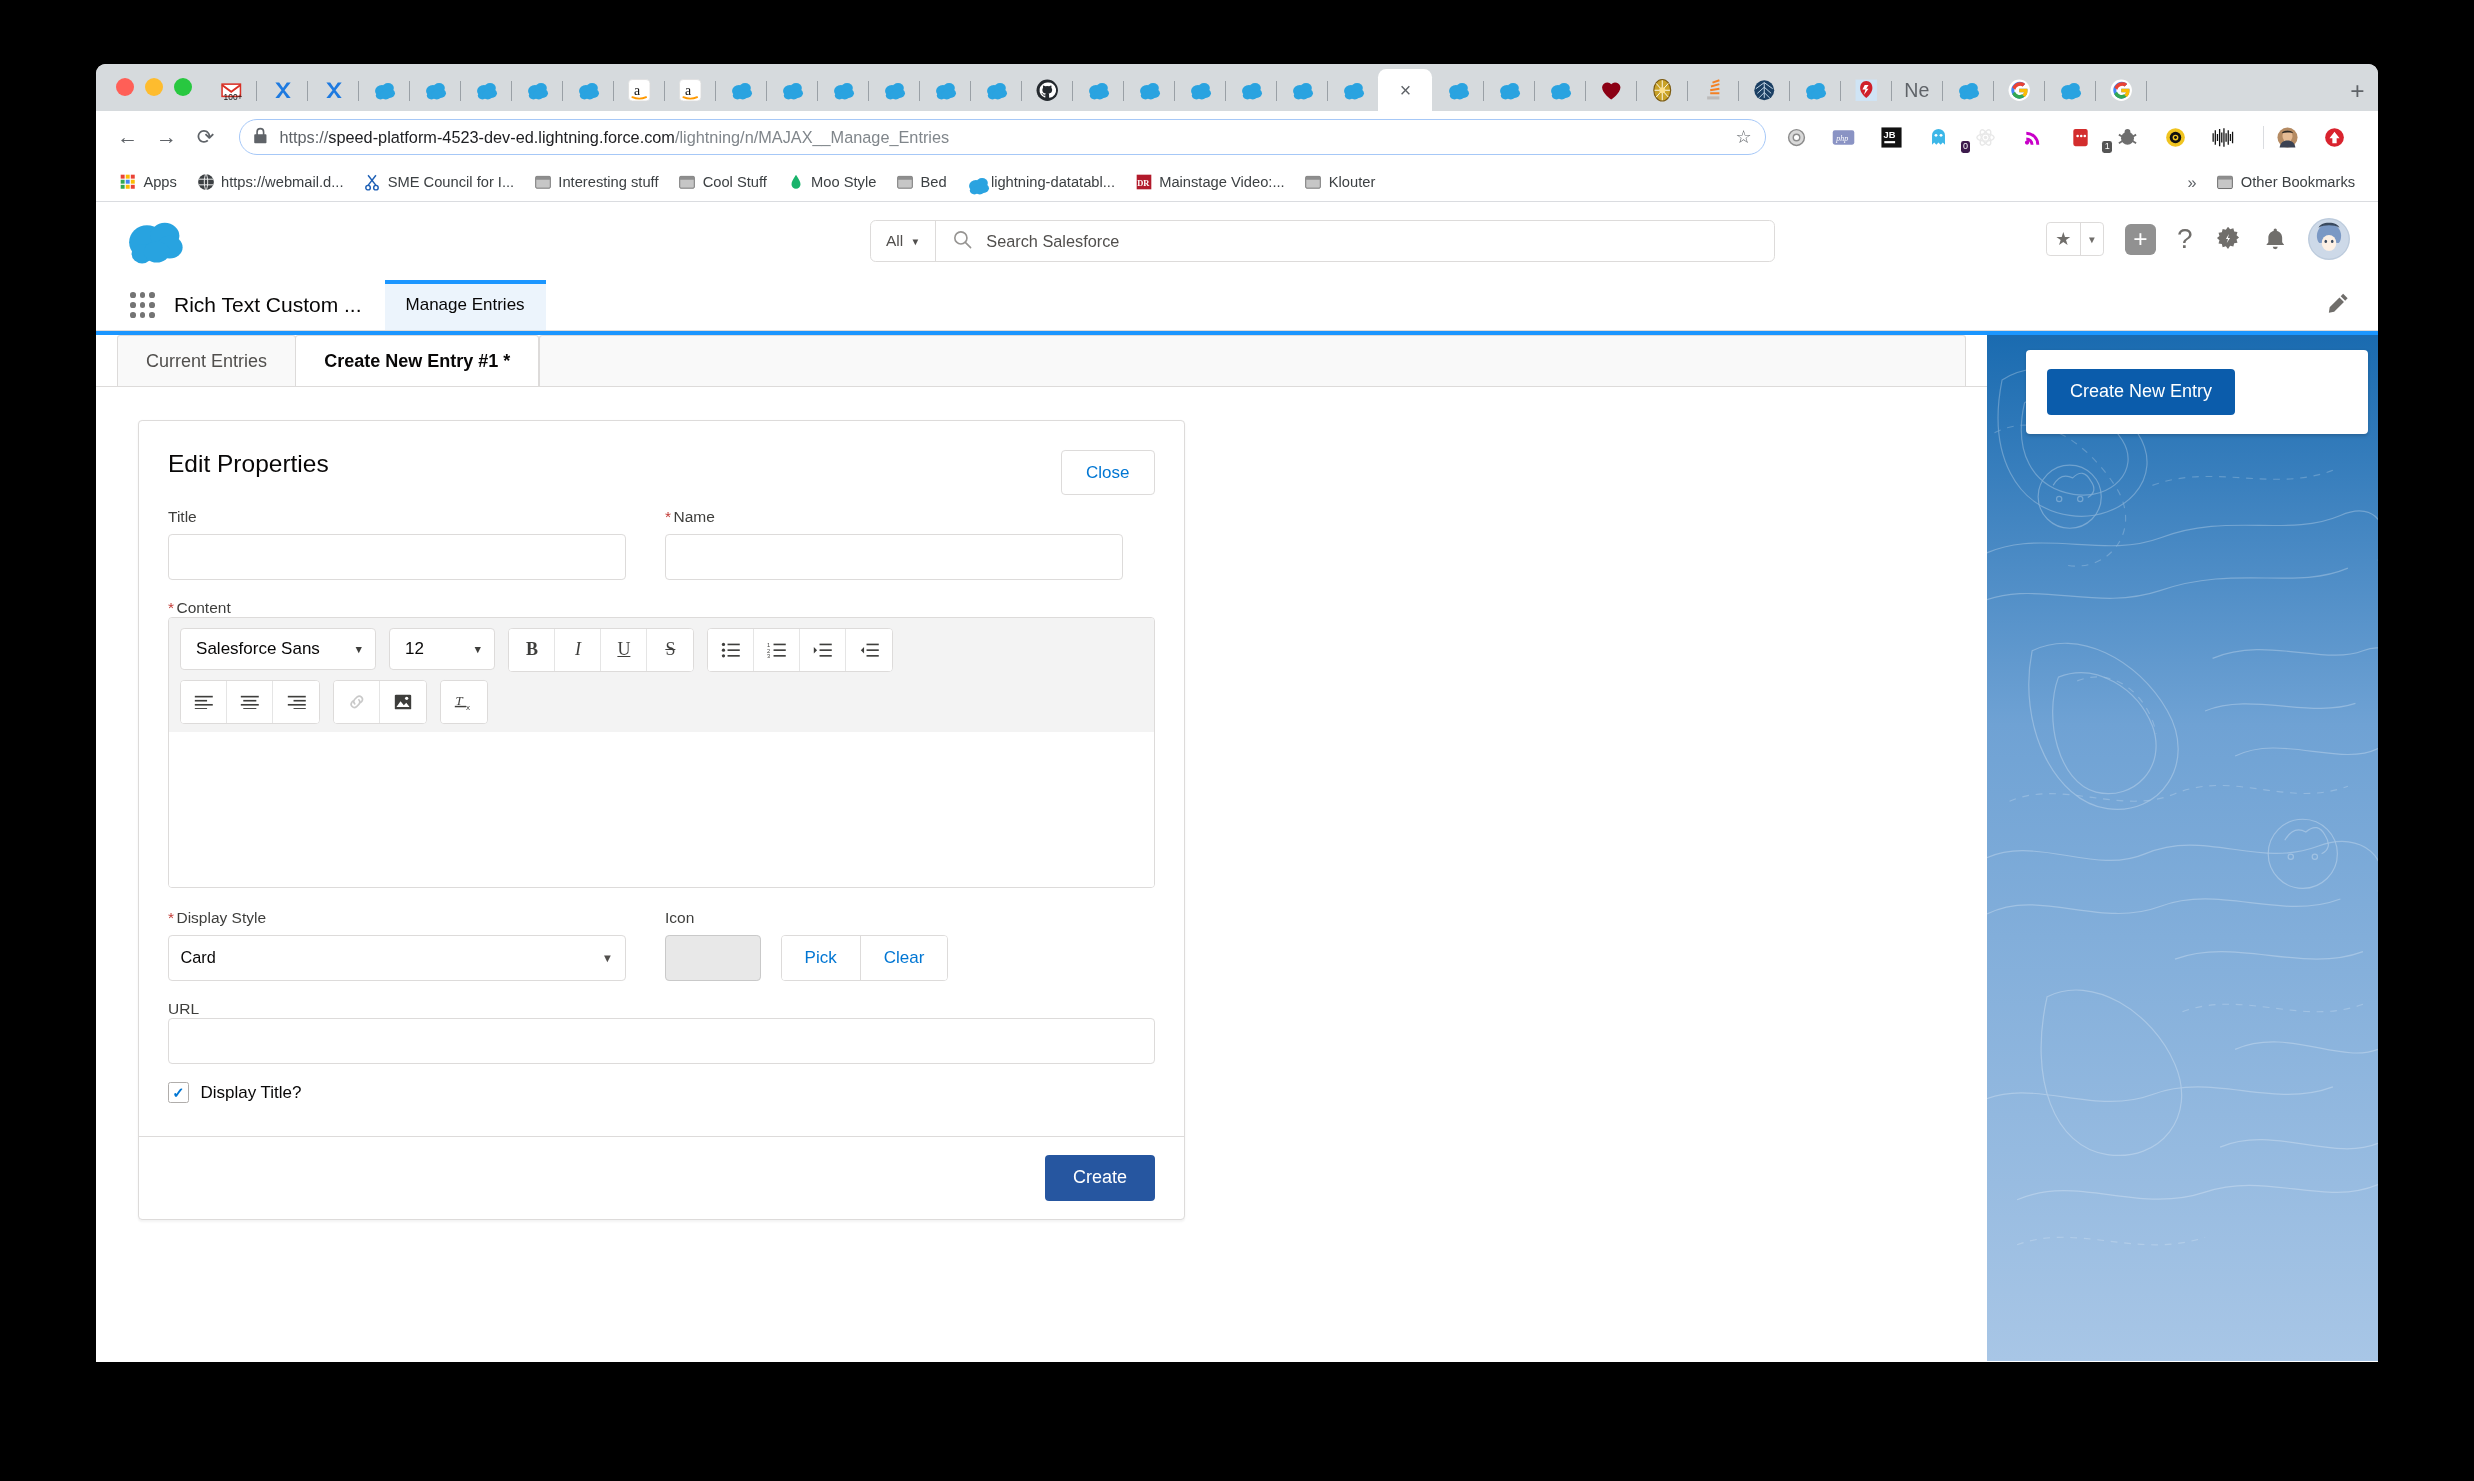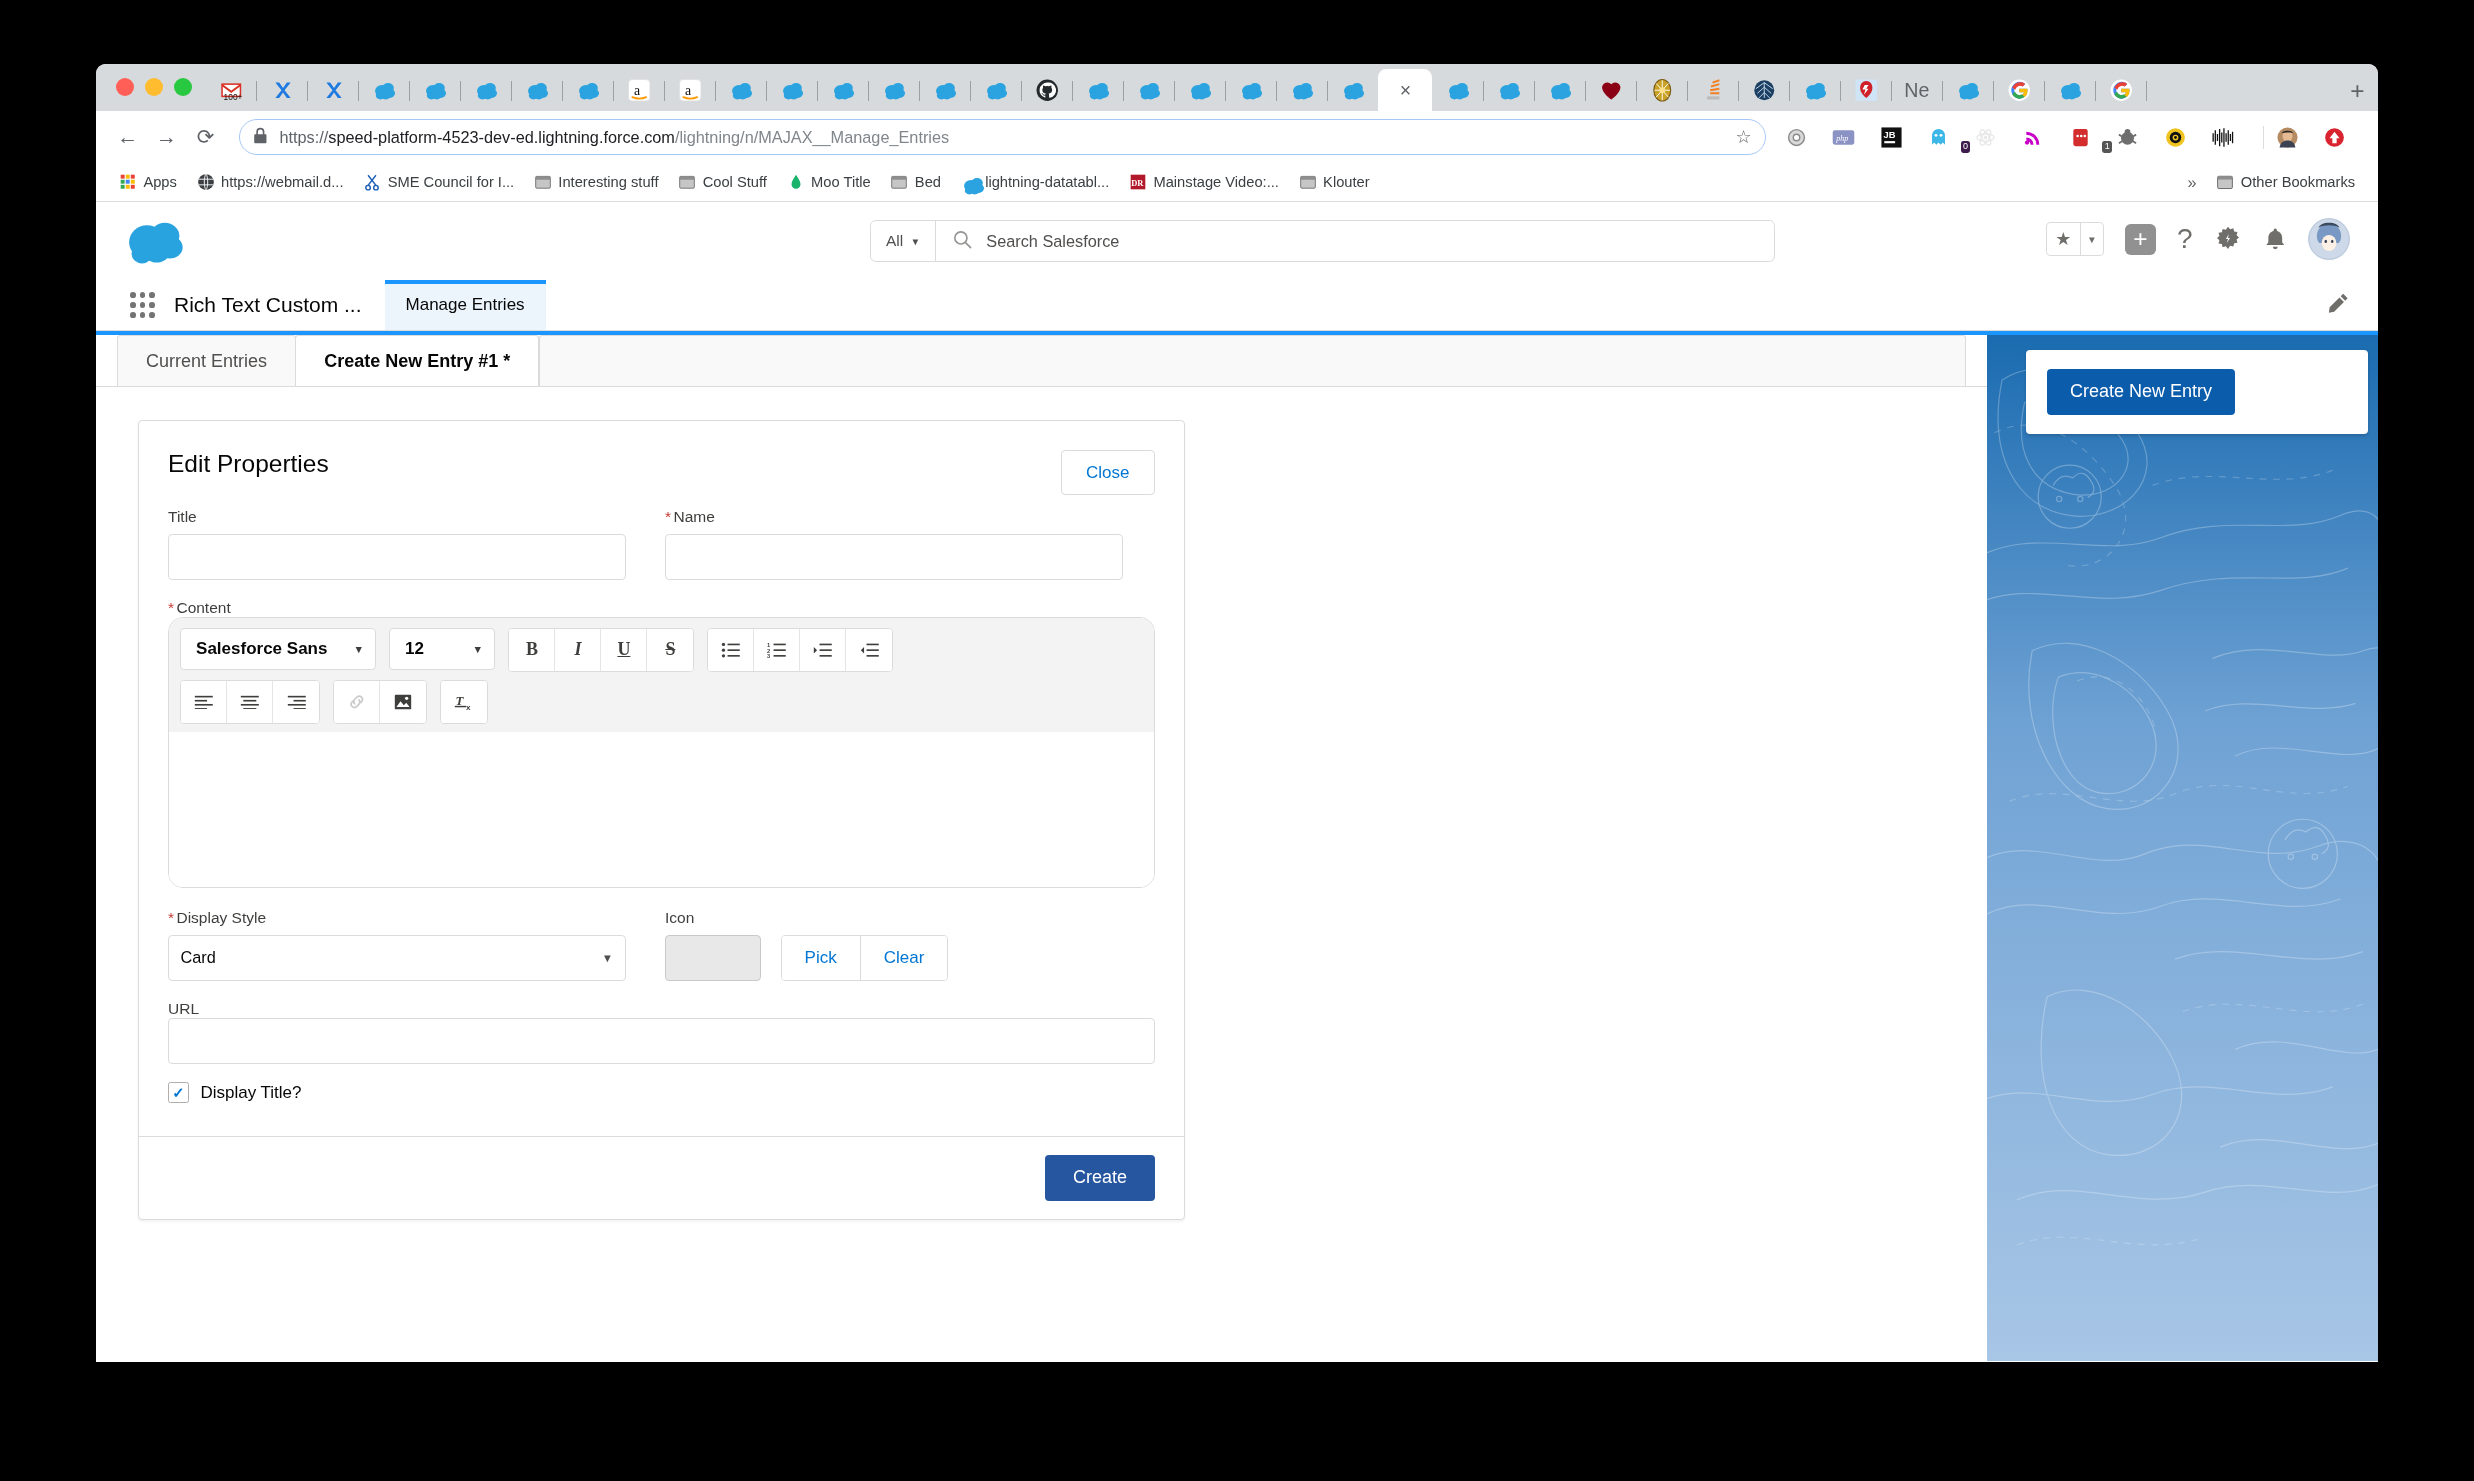--- a/index.html
+++ b/index.html
@@ -238,21 +238,21 @@
     background: #fff; font-size: 16.3px; padding: 0 11.4px;
     font-family: inherit; color: #080707; width: 100%;
   }
   .sel-wrap { position: relative; }
   .sel-caret {
     position: absolute; right: 13px; top: 50%; transform: translateY(-50%);
     font-size: 11.4px; color: #514f4d; pointer-events: none;
   }
 
   
-  .rte { border: 0.8px solid #dddbda; border-radius: 15px; overflow: hidden; font-weight: bold; }
+  .rte { border: 0.8px solid #dddbda; border-radius: 4px; overflow: hidden; }
   .rte-toolbar { background: #f3f3f3; padding: 9.8px 11.4px 8.2px 11.4px; }
   .tb-row { display: flex; gap: 13px; margin-bottom: 8.2px; }
   .tb-row:last-child { margin-bottom: 0; }
   .tb-group {
     display: flex; background: #fff; border: 0.8px solid #dddbda; border-radius: 4.1px; overflow: hidden;
   }
   .tb-btn {
     width: 46px; height: 42px;
     display: flex; align-items: center; justify-content: center;
     border-right: 0.8px solid #e5e5e5; color: #3e3e3c; font-size: 18px;
@@ -829,21 +829,21 @@
           <span class="bm-ico"><svg width="18" height="18" viewBox="0 0 32 32">
               <rect x="3" y="6" width="26" height="21" rx="2" fill="#c6c6c6" stroke="#6b6b6b" stroke-width="1.6"></rect>
               <rect x="3" y="6" width="26" height="6" fill="#8e8e8e"></rect>
             </svg></span>
           <span>Cool Stuff</span>
         </div>
         <div class="bm">
           <span class="bm-ico"><svg width="18" height="18" viewBox="0 0 32 32">
               <path d="M16 3c5 8 8 12 8 17a8 8 0 0 1-16 0c0-5 3-9 8-17z" fill="#19b36b"></path>
             </svg></span>
-          <span>Moo Title</span>
+          <span>Moo Style</span>
         </div>
         <div class="bm">
           <span class="bm-ico"><svg width="18" height="18" viewBox="0 0 32 32">
               <rect x="3" y="6" width="26" height="21" rx="2" fill="#c6c6c6" stroke="#6b6b6b" stroke-width="1.6"></rect>
               <rect x="3" y="6" width="26" height="6" fill="#8e8e8e"></rect>
             </svg></span>
           <span>Bed</span>
         </div>
         <div class="bm">
           <span class="bm-ico"><svg width="24.5" height="24.5" viewBox="0 0 32 32">

